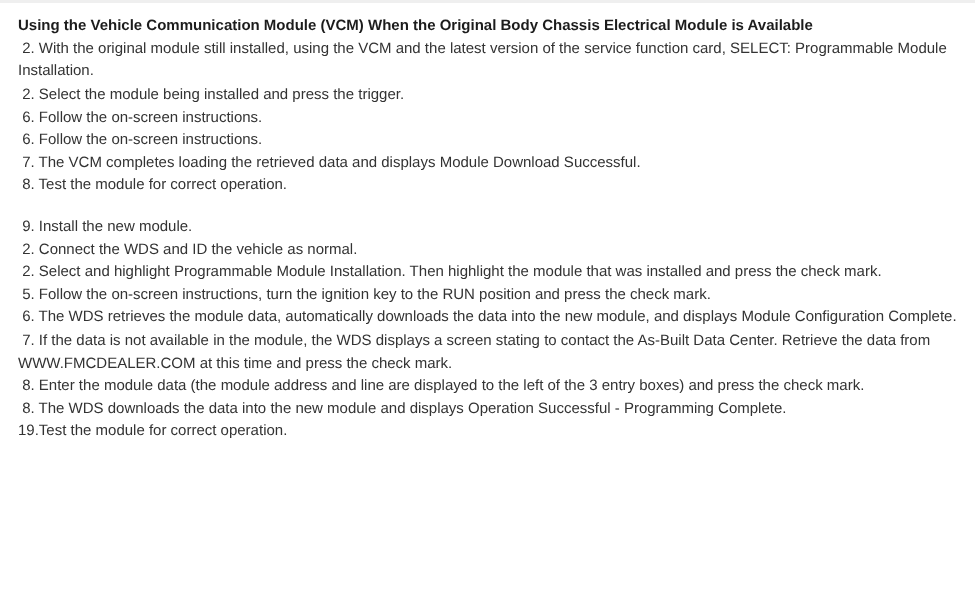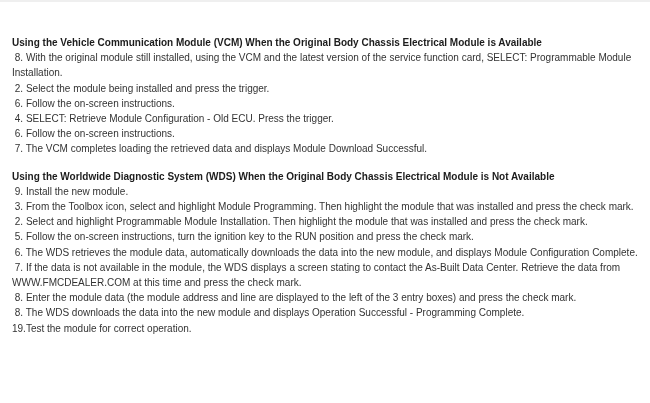--- a/index.html
+++ b/index.html
@@ -19,21 +19,20 @@
     height: 2px;
     background: #efefef;
   }
   .doc {
     padding: 10px 10px 0 12px;
     font-family: "Liberation Sans", sans-serif;
     font-size: 10px;
     line-height: 15.2px;
     color: #333333;
     letter-spacing: 0;
-    margin-top: 25px;
   }
   .doc h2 {
     margin: 0;
     font-size: 10px;
     line-height: 15.2px;
     font-weight: bold;
     color: #1c1c1c;
     white-space: pre-wrap;
   }
   .doc section.second {
@@ -46,34 +45,33 @@
 </style>
 </head>
 <body>
 
 <div class="top-edge"></div>
 
 <main class="doc">
   <section>
     <h2>Using the Vehicle Communication Module (VCM) When the Original Body Chassis Electrical Module is Available</h2>
     <div class="steps">
-        <p class="step"> 8. With the original module still installed, using the VCM and the latest version of the service function card, SELECT: Programmable Module Installation.</p>
+        <p class="step"> 2. With the original module still installed, using the VCM and the latest version of the service function card, SELECT: Programmable Module Installation.</p>
         <p class="step"> 2. Select the module being installed and press the trigger.</p>
         <p class="step"> 6. Follow the on-screen instructions.</p>
-        <p class="step"> 4. SELECT: Retrieve Module Configuration - Old ECU. Press the trigger.</p>
         <p class="step"> 6. Follow the on-screen instructions.</p>
         <p class="step"> 7. The VCM completes loading the retrieved data and displays Module Download Successful.</p>
+        <p class="step"> 8. Test the module for correct operation.</p>
       </div>
   </section>
 
   <section class="second">
-    <h2>Using the Worldwide Diagnostic System (WDS) When the Original Body Chassis Electrical Module is Not Available</h2>
     <div class="steps">
         <p class="step"> 9. Install the new module.</p>
-        <p class="step"> 3. From the Toolbox icon, select and highlight Module Programming. Then highlight the module that was installed and press the check mark.</p>
+        <p class="step"> 2. Connect the WDS and ID the vehicle as normal.</p>
         <p class="step"> 2. Select and highlight Programmable Module Installation. Then highlight the module that was installed and press the check mark.</p>
         <p class="step"> 5. Follow the on-screen instructions, turn the ignition key to the RUN position and press the check mark.</p>
         <p class="step"> 6. The WDS retrieves the module data, automatically downloads the data into the new module, and displays Module Configuration Complete.</p>
         <p class="step"> 7. If the data is not available in the module, the WDS displays a screen stating to contact the As-Built Data Center. Retrieve the data from WWW.FMCDEALER.COM at this time and press the check mark.</p>
         <p class="step"> 8. Enter the module data (the module address and line are displayed to the left of the 3 entry boxes) and press the check mark.</p>
         <p class="step"> 8. The WDS downloads the data into the new module and displays Operation Successful - Programming Complete.</p>
         <p class="step">19.Test the module for correct operation.</p>
       </div>
   </section>
 </main>

